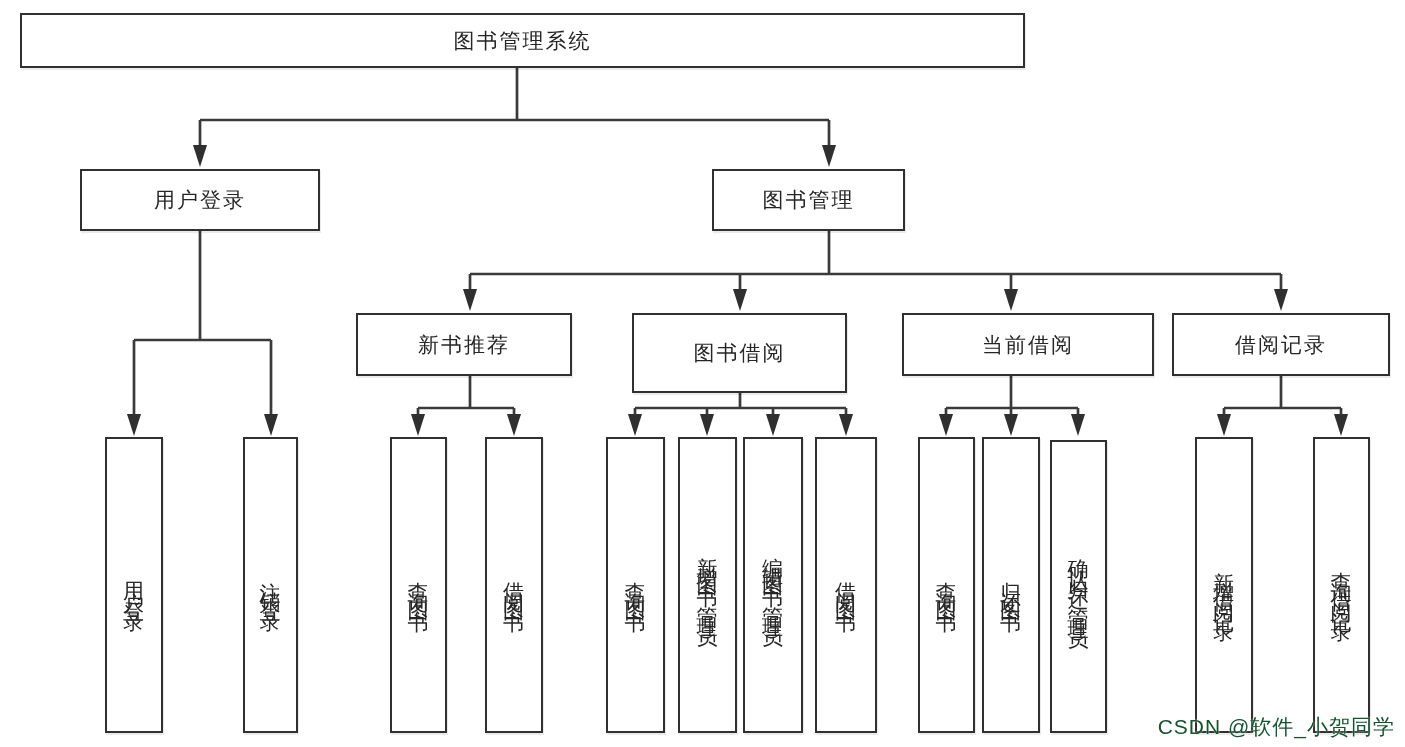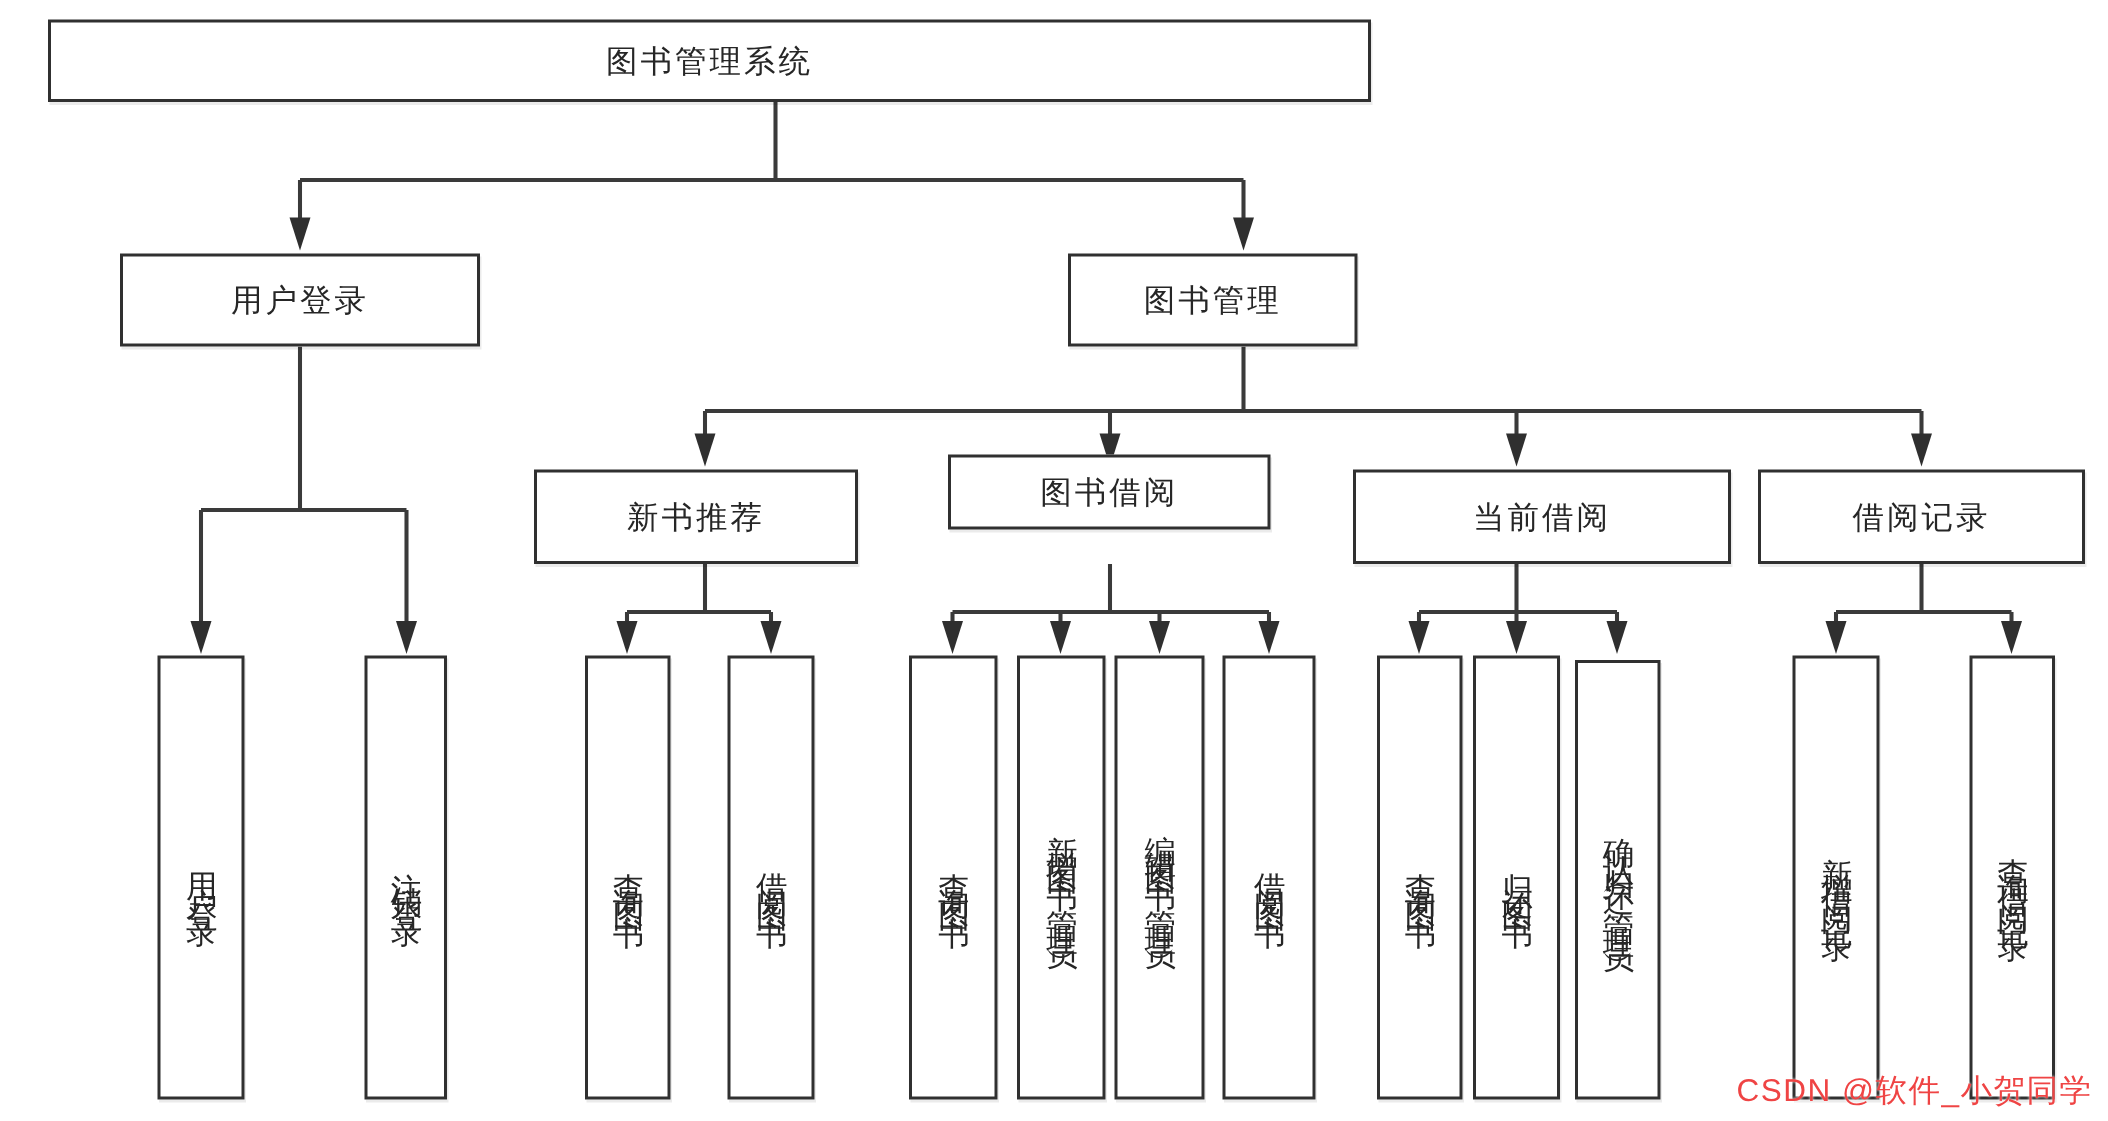--- a/index.html
+++ b/index.html
@@ -87,35 +87,35 @@
       <polygon points="773,436 766,414 780,414"></polygon>
       <polygon points="846,436 839,414 853,414"></polygon>
       <polygon points="946,436 939,414 953,414"></polygon>
       <polygon points="1011,436 1004,414 1018,414"></polygon>
       <polygon points="1078,436 1071,414 1085,414"></polygon>
       <polygon points="1224,436 1217,414 1231,414"></polygon>
       <polygon points="1341,436 1334,414 1348,414"></polygon>
     </g>
   </svg>
 
-  <div class="hbox" style="left:32px;top:13px;width:882px;height:55px">
+  <div class="hbox" style="left:20px;top:13px;width:1005px;height:55px">
     <span>图书管理系统</span>
   </div>
 
   <div class="hbox" style="left:80px;top:169px;width:240px;height:62px">
     <span>用户登录</span>
   </div>
   <div class="hbox" style="left:712px;top:169px;width:193px;height:62px">
     <span>图书管理</span>
   </div>
 
   <div class="hbox" style="left:356px;top:313px;width:216px;height:63px">
     <span>新书推荐</span>
   </div>
-  <div class="hbox" style="left:632px;top:303px;width:215px;height:50px">
+  <div class="hbox" style="left:632px;top:313px;width:215px;height:80px">
     <span>图书借阅</span>
   </div>
   <div class="hbox" style="left:902px;top:313px;width:252px;height:63px">
     <span>当前借阅</span>
   </div>
   <div class="hbox" style="left:1172px;top:313px;width:218px;height:63px">
     <span>借阅记录</span>
   </div>
 
   <div class="vbox" style="left:105px;top:437px;width:58px;height:296px">
@@ -151,15 +151,15 @@
   <div class="vbox" style="left:1050px;top:440px;width:57px;height:293px">
     <span>确认归还（管理员）</span>
   </div>
   <div class="vbox" style="left:1195px;top:437px;width:58px;height:296px">
     <span>新增借阅记录</span>
   </div>
   <div class="vbox" style="left:1313px;top:437px;width:57px;height:296px">
     <span>查询借阅记录</span>
   </div>
 
-  <div id="watermark" style="color: #ef4444;">CSDN @软件_小贺同学</div>
+  <div id="watermark" style="color: #14532d;">CSDN @软件_小贺同学</div>
 
 </div>
 
 </body></html>

